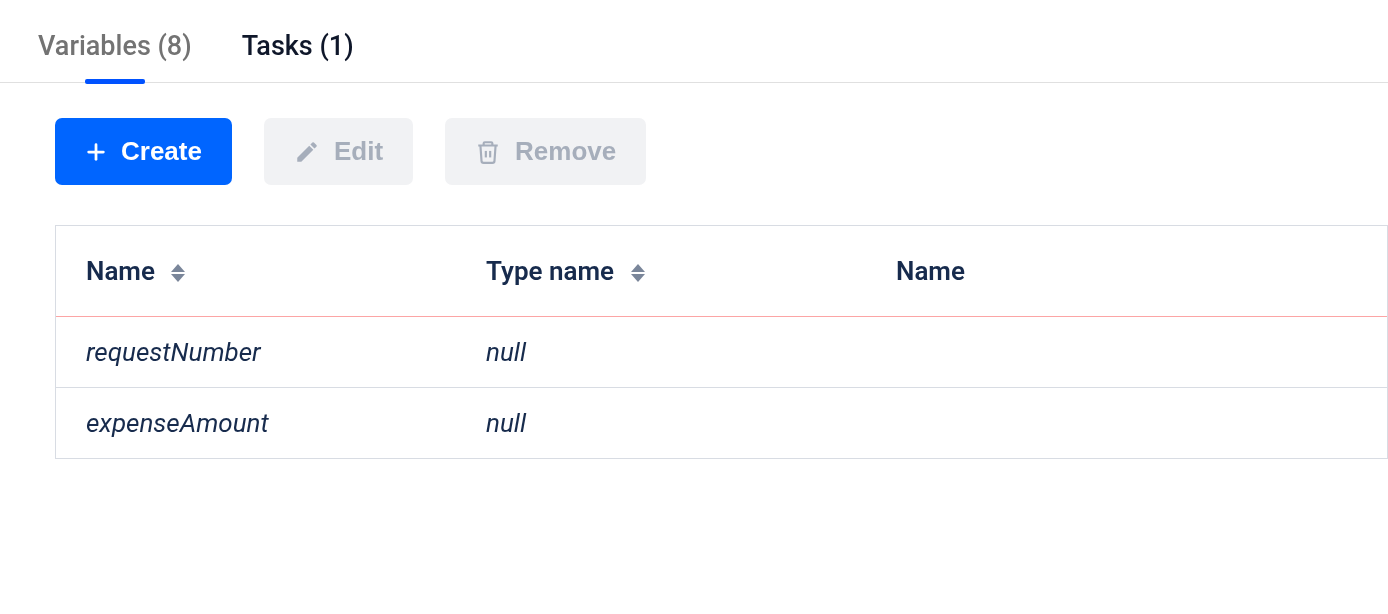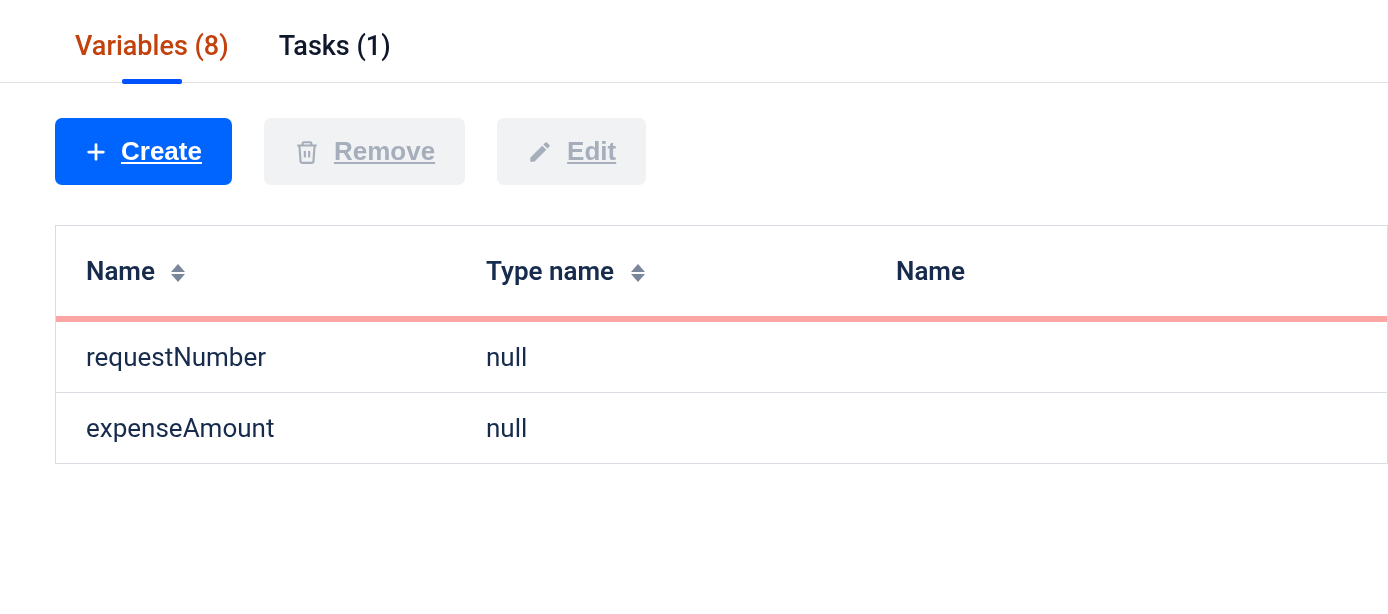--- a/index.html
+++ b/index.html
@@ -17,22 +17,21 @@
     }
     .tab {
       font-size: 27px;
       font-weight: 500;
       padding-bottom: 20px;
       cursor: pointer;
       position: relative;
       color: #0f172a;
     }
     .tab.active {
-      color: #c2410c;
-      margin-left: 37px;
+      color: #737373;
     }
     .tab.active::after {
       content: "";
       position: absolute;
       bottom: -2px;
       left: 50%;
       transform: translateX(-50%);
       width: 60px;
       height: 5px;
       background: #0052ff;
@@ -47,21 +46,20 @@
     .btn {
       display: inline-flex;
       align-items: center;
       gap: 14px;
       font-size: 26px;
       font-weight: 600;
       padding: 18px 30px;
       border-radius: 7px;
       cursor: pointer;
       border: none;
-      text-decoration: underline;
     }
     .btn-primary {
       background: #0065ff;
       color: #fff;
     }
     .btn-disabled {
       background: #f1f2f4;
       color: #a6aebb;
       cursor: default;
     }
@@ -76,21 +74,21 @@
       width: 100%;
       border-collapse: collapse;
       table-layout: fixed;
     }
     th {
       text-align: left;
       font-size: 26px;
       font-weight: 600;
       color: #172b4d;
       padding: 30px 0 30px 30px;
-      border-bottom: 6px solid #fca5a5;
+      border-bottom: 1px solid #fca5a5;
     }
     th.col-name { width: 400px; }
     th.col-type { width: 410px; }
     th.col-value { width: auto; }
     .sort-icons {
       display: inline-flex;
       flex-direction: column;
       margin-left: 10px;
       vertical-align: middle;
       gap: 2px;
@@ -103,20 +101,21 @@
     .sort-up { border-bottom: 8px solid #7a869a; }
     .sort-down { border-top: 8px solid #7a869a; }
     td {
       font-size: 26px;
       color: #172b4d;
       padding: 20px 0 20px 30px;
       border-bottom: 1px solid #d8dce3;
       white-space: nowrap;
       overflow: hidden;
       text-overflow: ellipsis;
+      font-style: italic;
     }
     tr.selected td:first-child {
       position: relative;
     }
     tr.selected td:first-child::before {
       content: "";
       position: absolute;
       left: 2px; right: 25px; top: 0; bottom: 0;
       border: 3px solid #2f6fed;
       pointer-events: none;
@@ -132,32 +131,32 @@
 
 <div class="toolbar">
   <button class="btn btn-primary">
     <svg class="icon-plus" viewBox="0 0 24 24" fill="none" stroke="#fff" stroke-width="3" stroke-linecap="round">
       <line x1="12" y1="4" x2="12" y2="20"></line>
         <line x1="4" y1="12" x2="20" y2="12"></line>
     </svg>
     <span>Create</span>
   </button>
   <button class="btn btn-disabled">
+    <svg class="icon-pencil" viewBox="0 0 24 24" fill="#a6aebb">
+      <path d="M3 17.25V21h3.75L17.81 9.94l-3.75-3.75L3 17.25zM20.71 7.04a1 1 0 0 0 0-1.41l-2.34-2.34a1 1 0 0 0-1.41 0l-1.83 1.83 3.75 3.75 1.83-1.83z"></path>
+    </svg>
+    <span>Edit</span>
+  </button>
+  <button class="btn btn-disabled">
     <svg class="icon-trash" viewBox="0 0 24 24" fill="none" stroke="#a6aebb" stroke-width="2">
       <path d="M3 6h18M8 6V4a1 1 0 0 1 1-1h6a1 1 0 0 1 1 1v2M19 6l-1 14a2 2 0 0 1-2 2H8a2 2 0 0 1-2-2L5 6"></path>
       <line x1="10" y1="11" x2="10" y2="17"></line>
         <line x1="14" y1="11" x2="14" y2="17"></line>
     </svg>
     <span>Remove</span>
-  </button>
-  <button class="btn btn-disabled">
-    <svg class="icon-pencil" viewBox="0 0 24 24" fill="#a6aebb">
-      <path d="M3 17.25V21h3.75L17.81 9.94l-3.75-3.75L3 17.25zM20.71 7.04a1 1 0 0 0 0-1.41l-2.34-2.34a1 1 0 0 0-1.41 0l-1.83 1.83 3.75 3.75 1.83-1.83z"></path>
-    </svg>
-    <span>Edit</span>
   </button>
 </div>
 
 <div class="table-wrap">
   <table>
     <thead>
       <tr>
         <th class="col-name">
           <span>Name</span>
           <span class="sort-icons">

